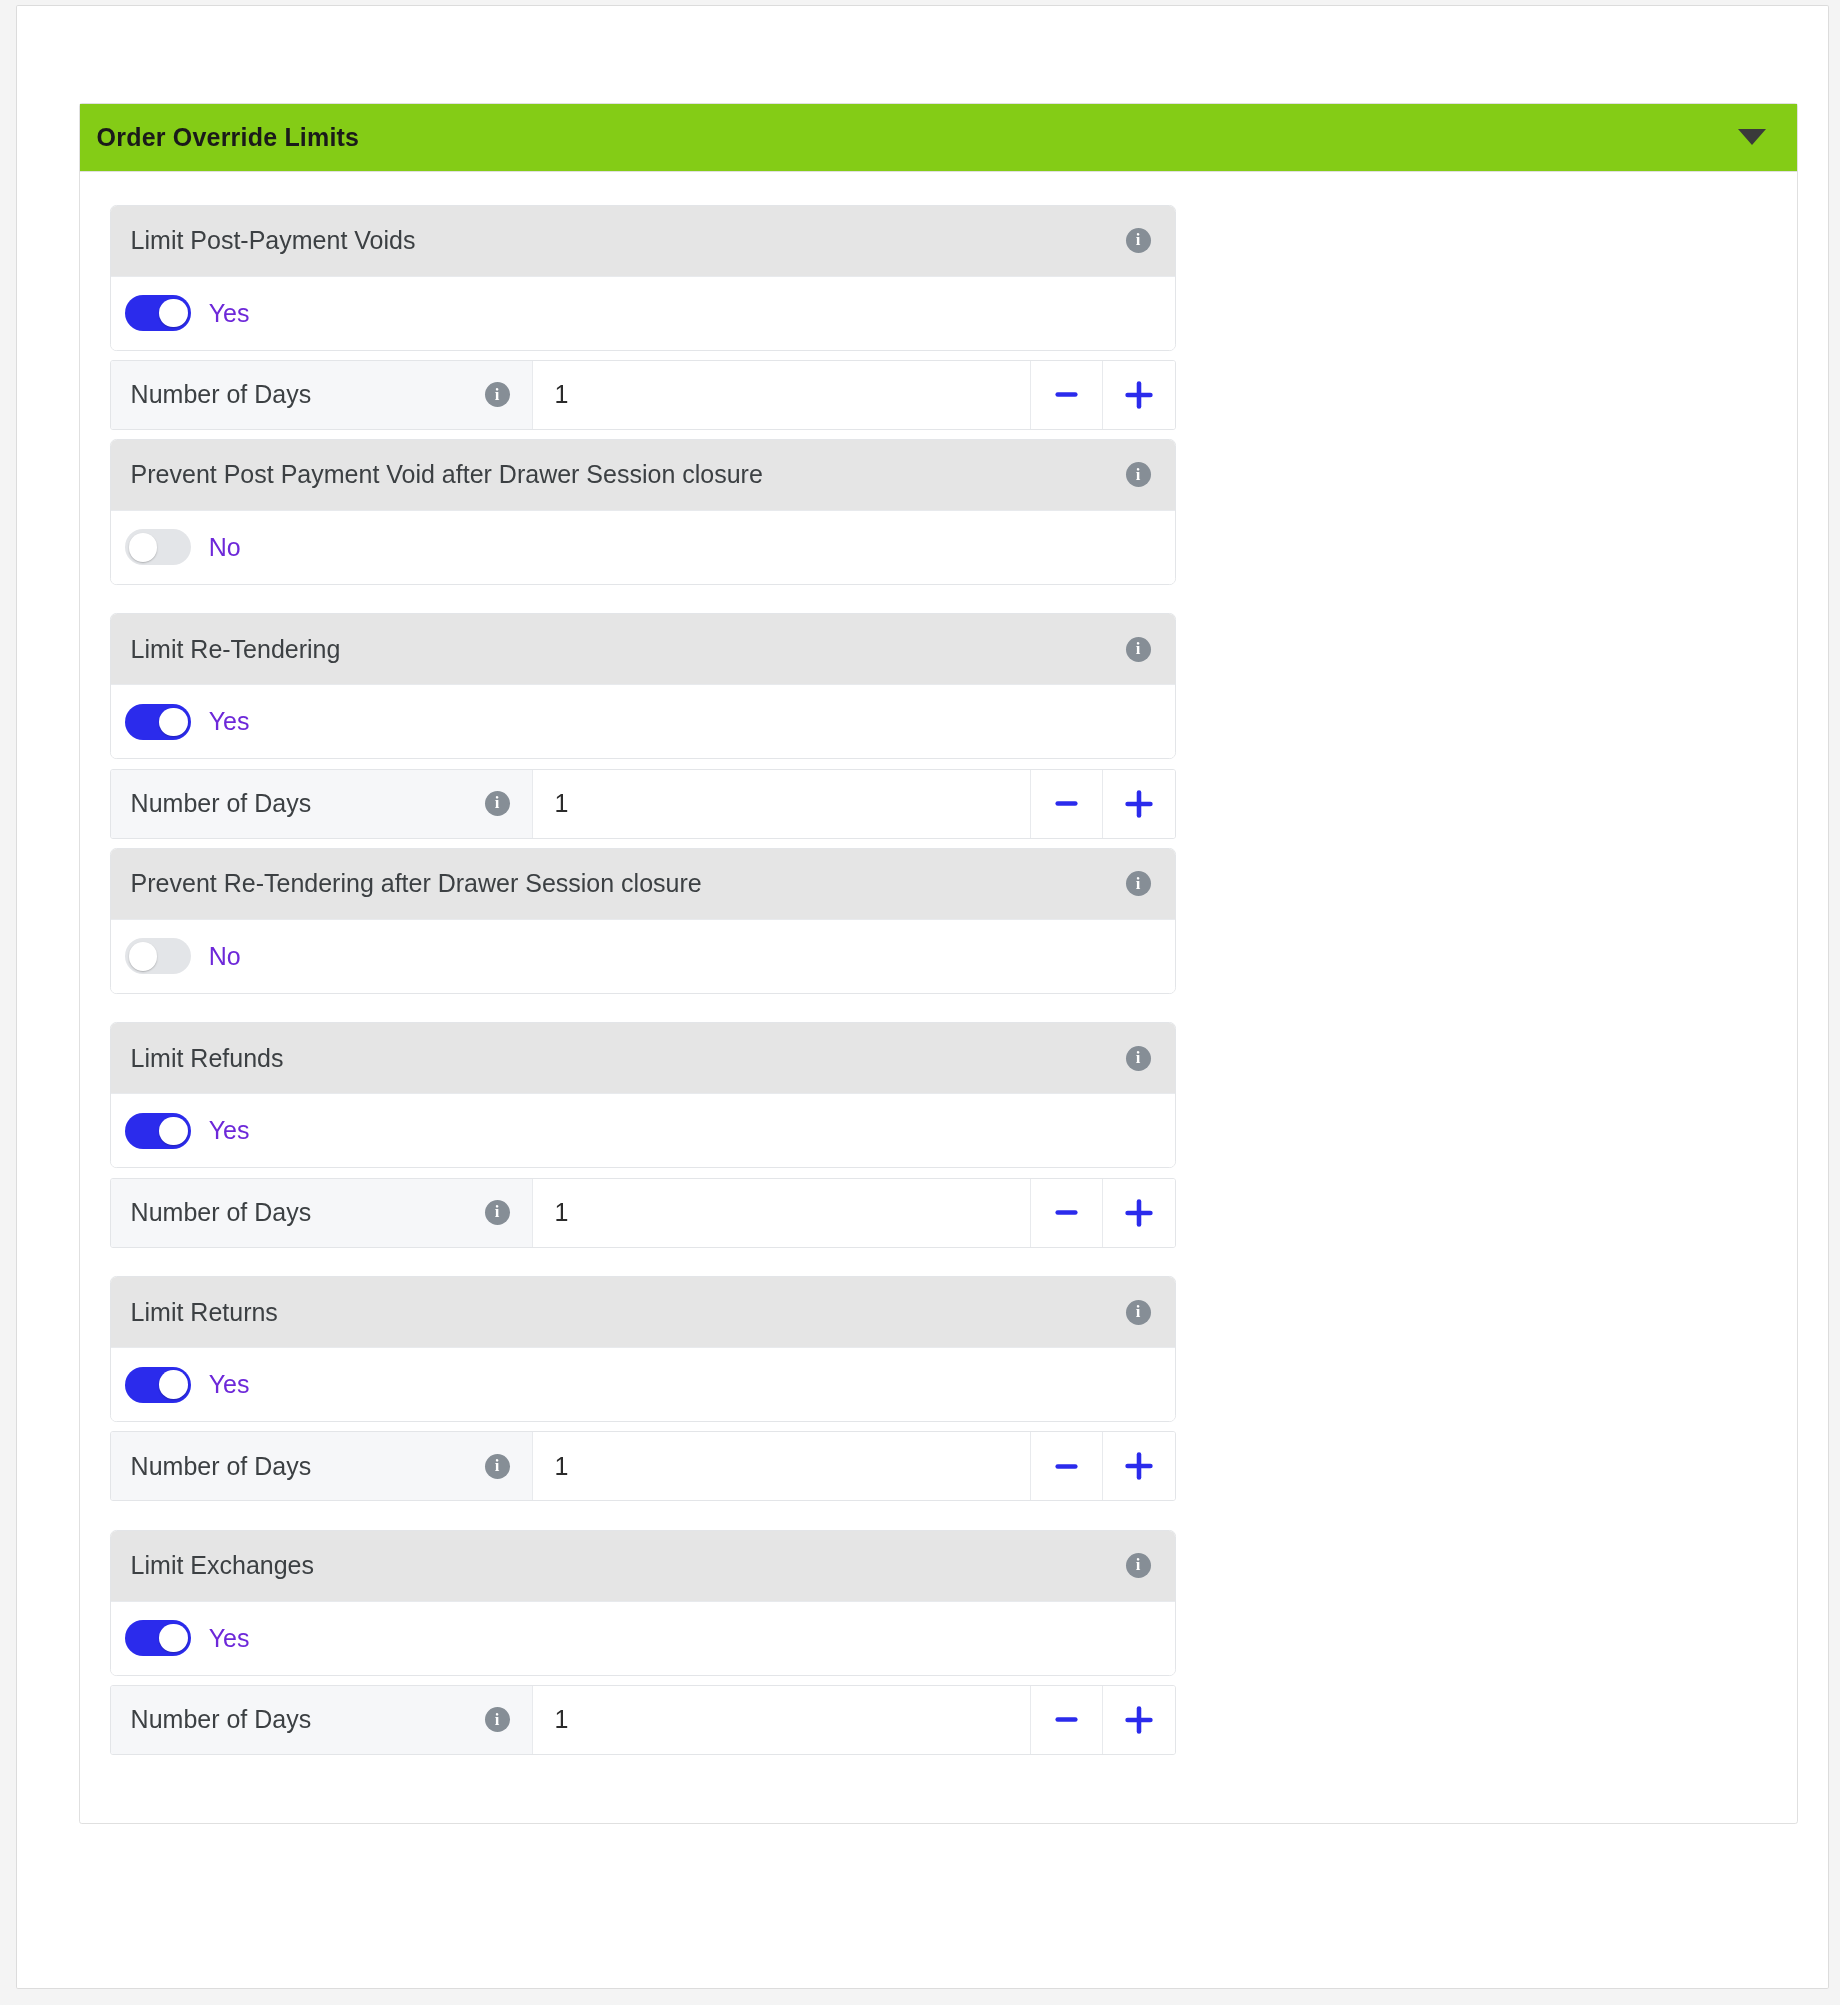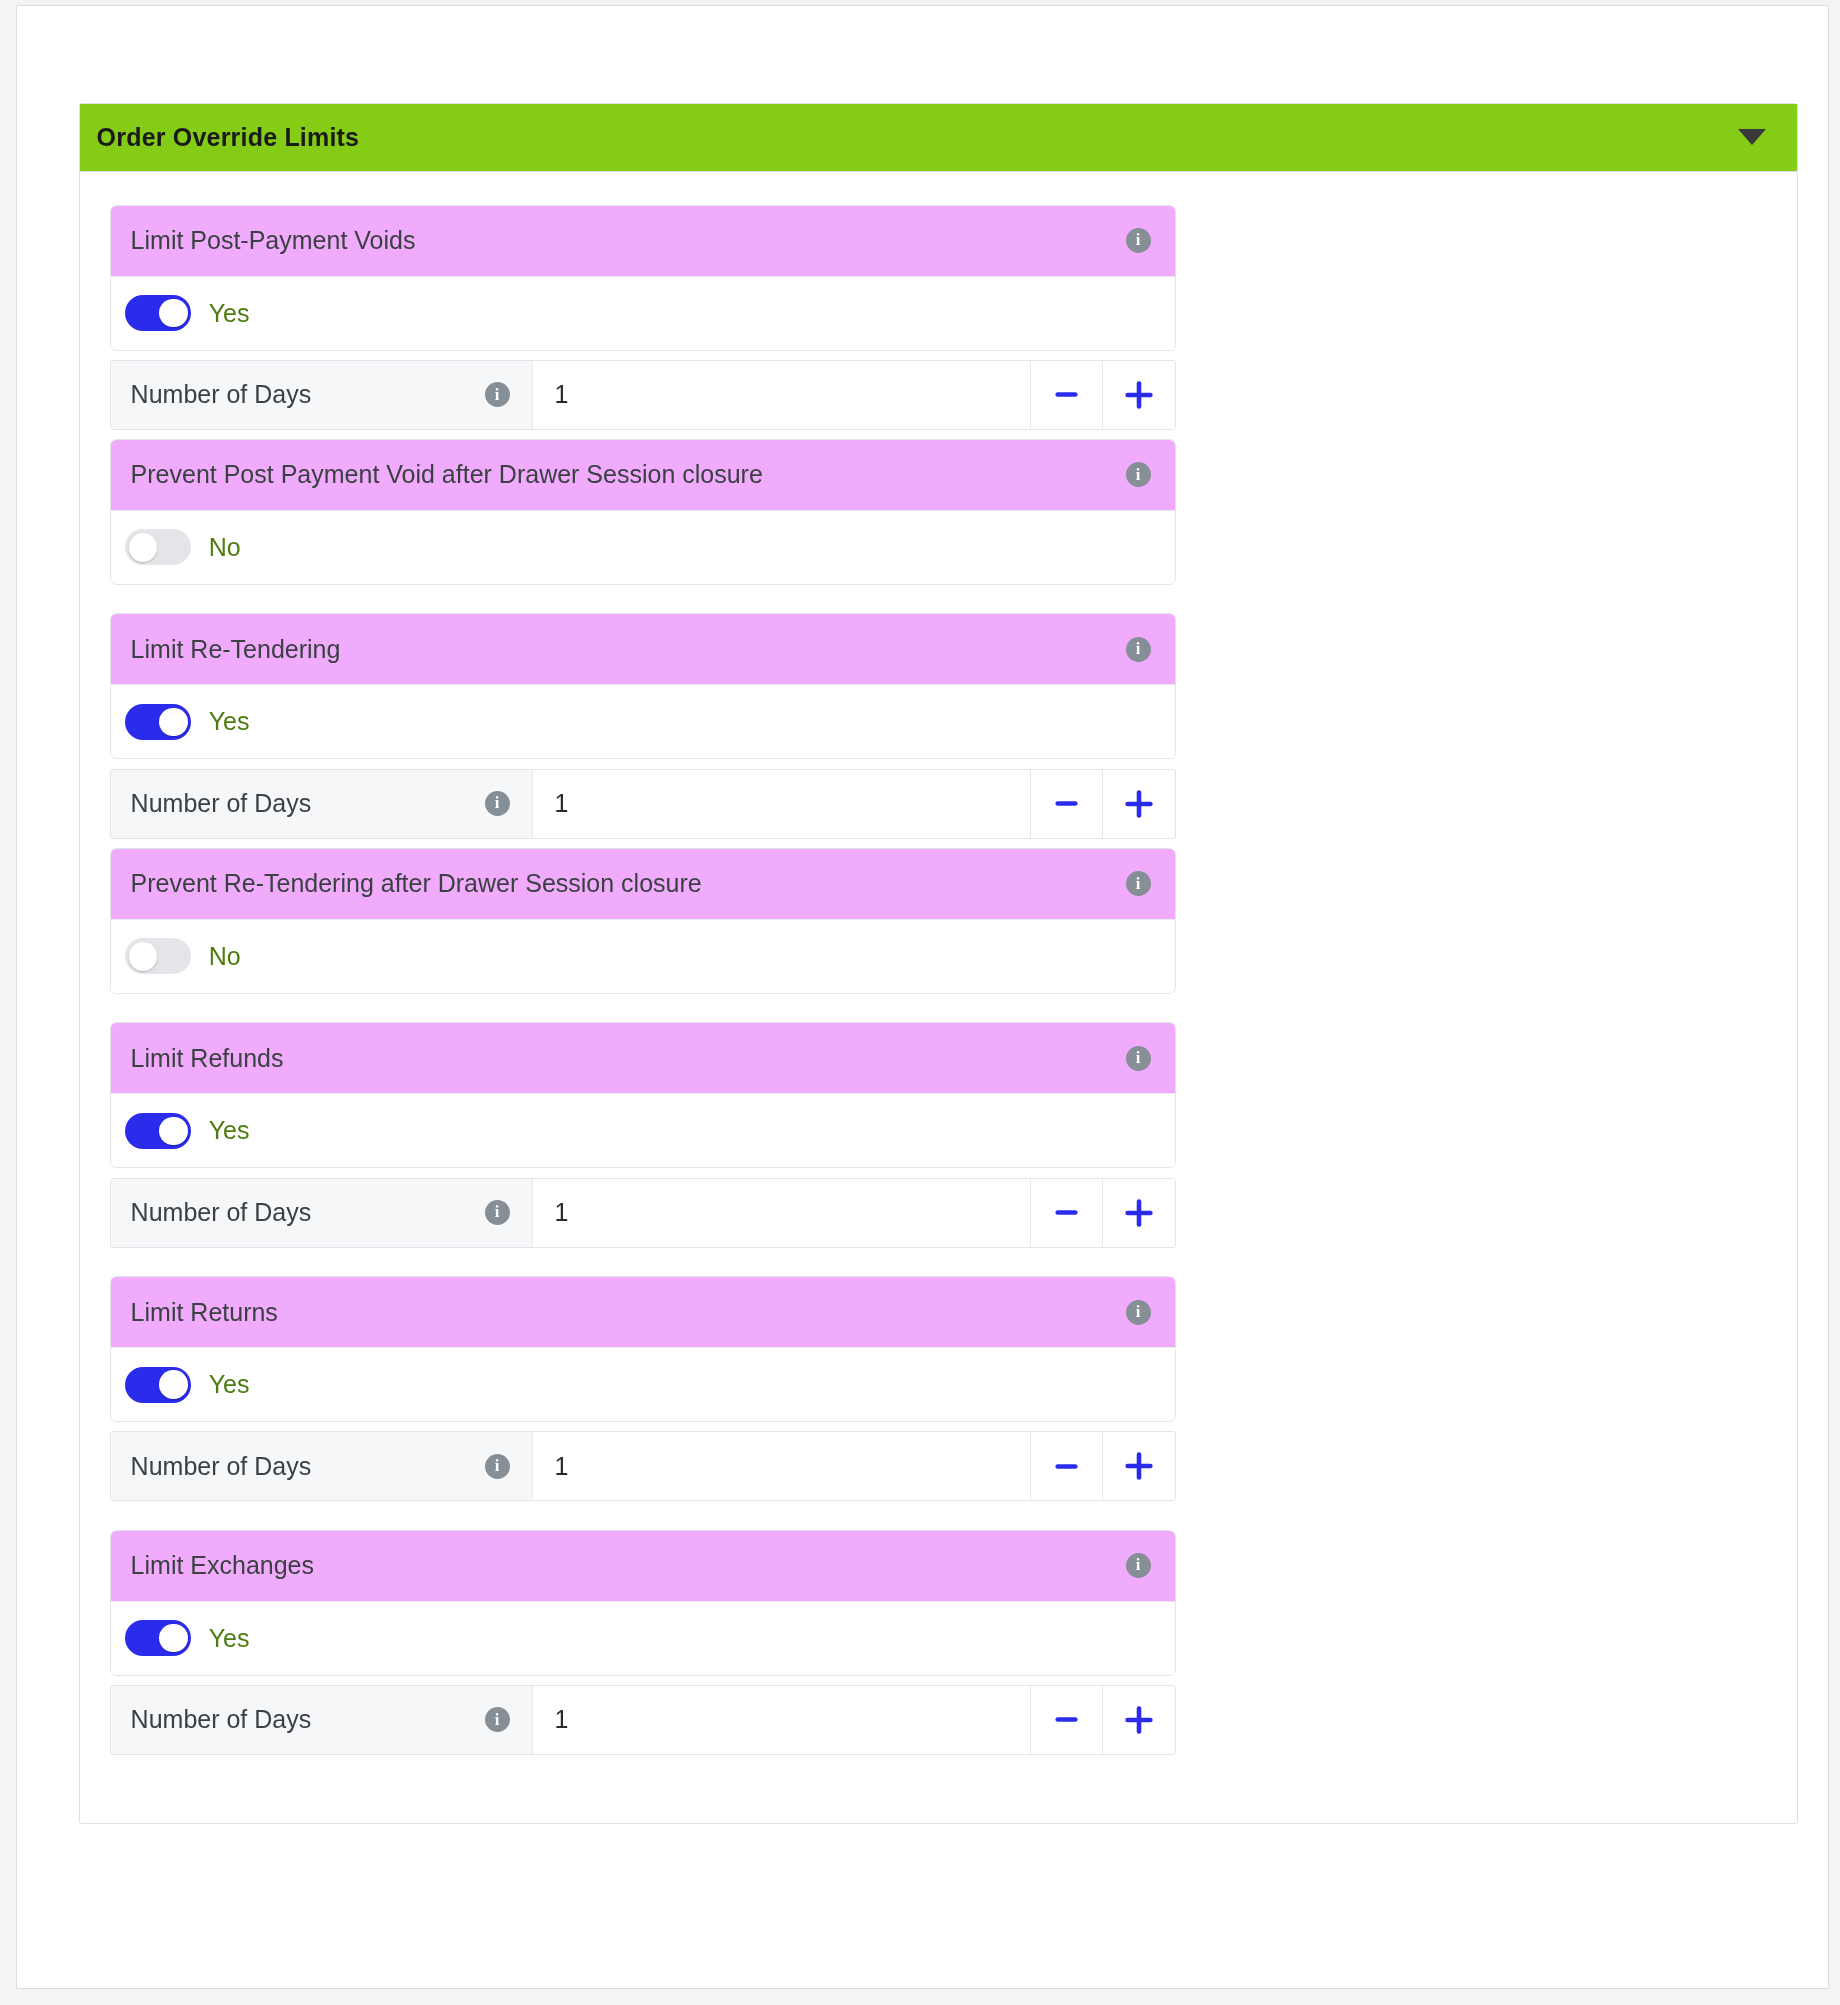--- a/index.html
+++ b/index.html
@@ -115,21 +115,21 @@
     width: 1066px;
     border: 0.9px solid #e3e5e8;
     border-radius: 6.4px;
     overflow: hidden;
     background: #ffffff;
     margin-bottom: 9.2px;
   }
 
   .tf-head {
     height: 71px;
-    background: #f0abfc;
+    background: #e5e5e5;
     border-bottom: 0.9px solid #e8eaed;
     display: flex;
     align-items: center;
     padding: 0 24px 0 20px;
   }
 
   .tf-label {
     font-size: 25px;
     color: #3c4043;
     font-weight: 400;
@@ -162,21 +162,21 @@
     border-radius: 50%;
     background: #ffffff;
     box-shadow: 0 0.9px 1.8px rgba(0,0,0,.25);
   }
   .switch.on  .knob { left: 34px; }
   .switch.off .knob { left: 3.7px; }
 
   .switch-text {
     margin-left: 17.4px;
     font-size: 25px;
-    color: #4d7c0f;
+    color: #6d28d9;
   }
 
   
   .info-icon {
     width: 25px;
     height: 25px;
     border-radius: 50%;
     background: #868e96;
     color: #ffffff;
     display: inline-flex;

